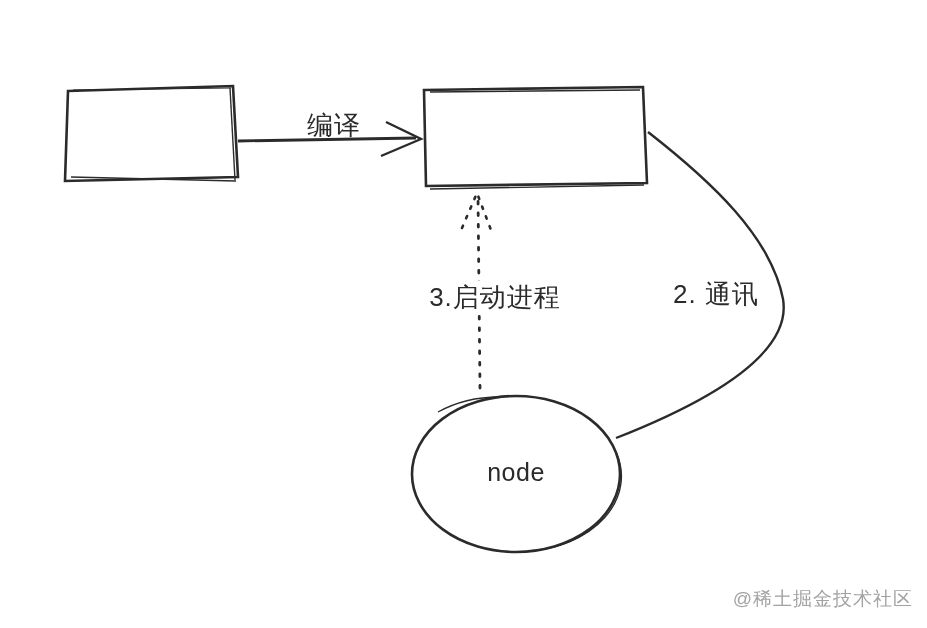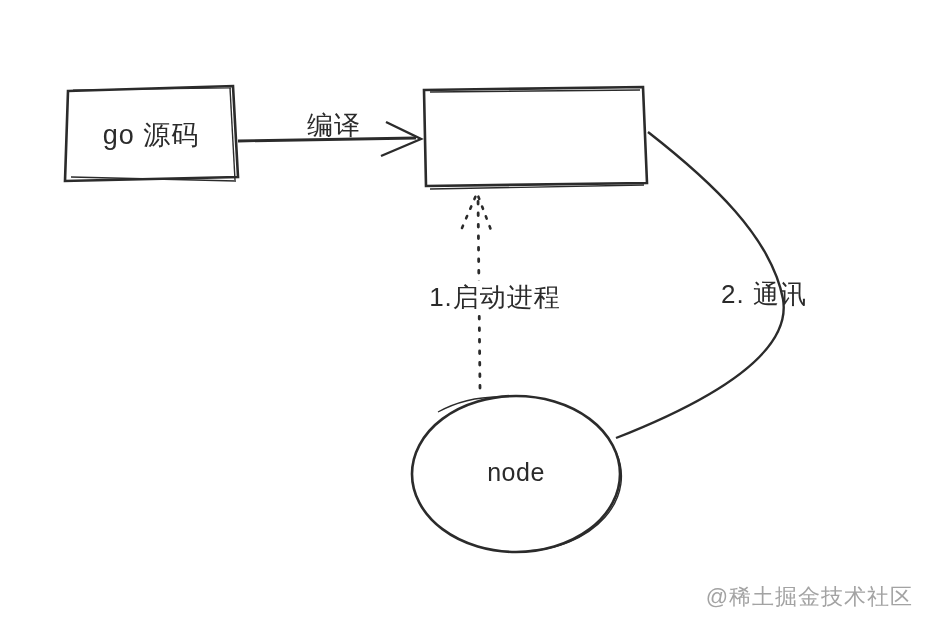--- a/index.html
+++ b/index.html
@@ -31,21 +31,21 @@
     letter-spacing: 1px;
   }
   .lbl-node-box { font-size: 27px; }
   .lbl-edge { font-size: 26px; }
   .lbl-on-line { background: #ffffff; padding: 2px 3px; }
   .lbl-node-ellipse { font-size: 25px; letter-spacing: 0.5px; }
   .watermark {
     position: absolute;
     right: 14px;
     bottom: 16px;
-    font-size: 22px;
+    font-size: 19px;
     color: #a3a3a3;
     letter-spacing: 1px;
   }
   svg path, svg ellipse, svg polyline {
     fill: none;
     stroke: #2b2b2b;
   }
 </style>
 </head>
 <body>
@@ -81,25 +81,24 @@
       <path d="M 648 132 C 712 182 771 237 783 299 C 791 346 733 392 616 438" stroke-width="2.4"></path>
     </g>
 
     <g>
       <ellipse cx="516" cy="474" rx="104" ry="78" stroke-width="2.6"></ellipse>
       <path d="M 616 452 A 101 75 0 0 1 528 551" stroke-width="1.4"></path>
       <path d="M 438 412 A 103 77 0 0 1 500 397" stroke-width="1.3"></path>
     </g>
   </svg>
 
-  <div class="lbl lbl-node-box" style="left:151px; top:136px;">go 源码</div>
 
   <div class="lbl lbl-edge" style="left:334px; top:125px;">编译</div>
 
 
-  <div class="lbl lbl-edge lbl-on-line" style="left:495px; top:297px;">1.启动进程</div>
+  <div class="lbl lbl-edge lbl-on-line" style="left:495px; top:297px;">3.启动进程</div>
 
-  <div class="lbl lbl-edge" style="left:716px; top:294px;margin-left:48px;">2. 通讯</div>
+  <div class="lbl lbl-edge" style="left:716px; top:294px;">2. 通讯</div>
 
   <div class="lbl lbl-node-ellipse" style="left:516px; top:473px;">node</div>
 
   <div class="watermark">@稀土掘金技术社区</div>
 </div>
 
 </body></html>

